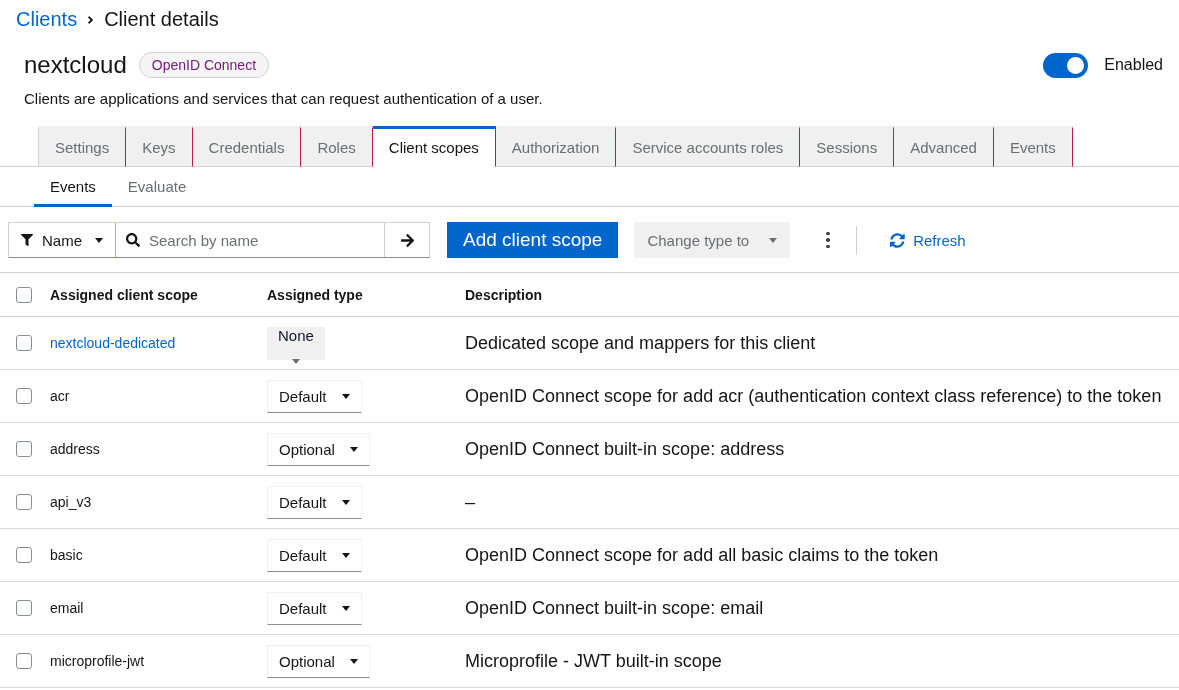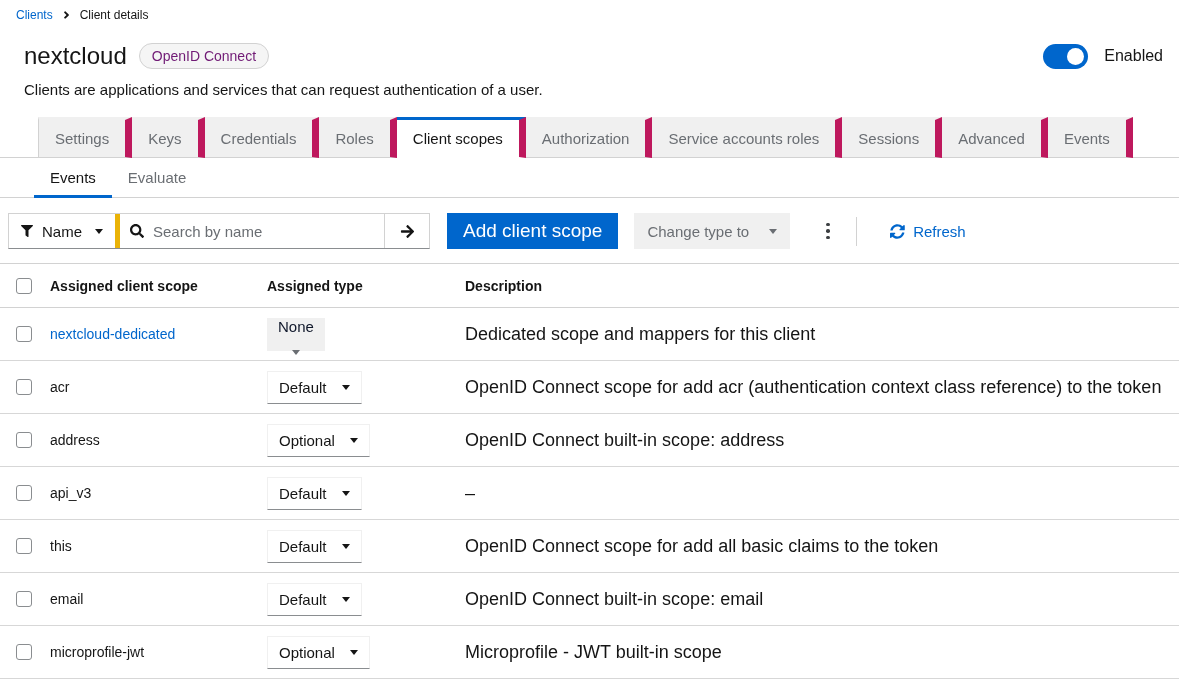--- a/index.html
+++ b/index.html
@@ -6,21 +6,21 @@
   html, body { width: 1179px; height: 690px; }
   body {
     font-family: "Liberation Sans", sans-serif;
     color: #151515;
     background: #ffffff;
     overflow: hidden;
     position: relative;
   }
 
   
-  .breadcrumb { display: flex; align-items: center; gap: 9px; padding: 8px 16px 6px 16px; font-size: 12px; }
+  .breadcrumb { display: flex; align-items: center; gap: 9px; padding: 8px 16px 6px 16px; font-size: 20px; }
   .breadcrumb .crumb-link { color: #0066cc; text-decoration: none; cursor: pointer; }
   .breadcrumb .crumb-current { color: #151515; }
   .crumb-chevron { display: inline-flex; width: 9px; height: 12px; }
   .crumb-chevron svg { width: 9px; height: 12px; fill: #151515; }
 
   
   .page-header { padding: 14px 16px 0 24px; }
   .title-row { display: flex; align-items: center; }
   .page-title { font-size: 24px; font-weight: 500; letter-spacing: 0; }
   .type-badge {
@@ -53,21 +53,21 @@
     height: 41px;
     padding-left: 38px;
     border-bottom: 1px solid #d2d2d2;
   }
   .tab {
     display: flex; align-items: center;
     padding: 0 16px;
     font-size: 15px;
     background: #f0f0f0;
     color: #6a6e73;
-    border-right: 7px solid #be185d;
+    border-right: 1px solid #be185d;
     border-top: 3px solid transparent;
     cursor: pointer;
     margin-bottom: -1px;
     border-bottom: 1px solid #d2d2d2;
     white-space: nowrap;
   }
   .tab:first-child { border-left: 1px solid #d2d2d2; }
   .tab.active {
     background: #ffffff;
     color: #151515;
@@ -113,21 +113,21 @@
     width: 0; height: 0;
     border-left: 4.5px solid transparent;
     border-right: 4.5px solid transparent;
     border-top: 5px solid #151515;
     display: inline-block;
     margin-left: 4px;
   }
   .search-box {
     display: flex; align-items: center; gap: 9px;
     width: 269px; padding: 0 10px;
-    border-left: 5px solid #eab308;
+    border-left: 1px solid #eab308;
   }
   .search-box svg { width: 14px; height: 14px; fill: #151515; flex: none; }
   .search-box input {
     border: none; outline: none; width: 100%;
     font-size: 15px; font-family: inherit; color: #151515; background: transparent;
   }
   .search-box input::placeholder { color: #6a6e73; }
   .arrow-btn {
     width: 45px; display: flex; align-items: center; justify-content: center;
     border-left: 1px solid #d2d2d2; background: #fff; cursor: pointer;
@@ -351,21 +351,21 @@
         <span class="caret"></span>
       </div>
     </div>
     <div class="cell-desc"><span>–</span></div>
   </div>
 
   <div class="trow">
     <div class="cell-check">
           <input type="checkbox" style="">
         </div>
-    <div class="cell-name"><span class="scope-name">this</span></div>
+    <div class="cell-name"><span class="scope-name">basic</span></div>
     <div class="cell-type">
       <div class="type-dd">
         <span>Default</span>
         <span class="caret"></span>
       </div>
     </div>
     <div class="cell-desc"><span>OpenID Connect scope for add all basic claims to the token</span></div>
   </div>
 
   <div class="trow">

